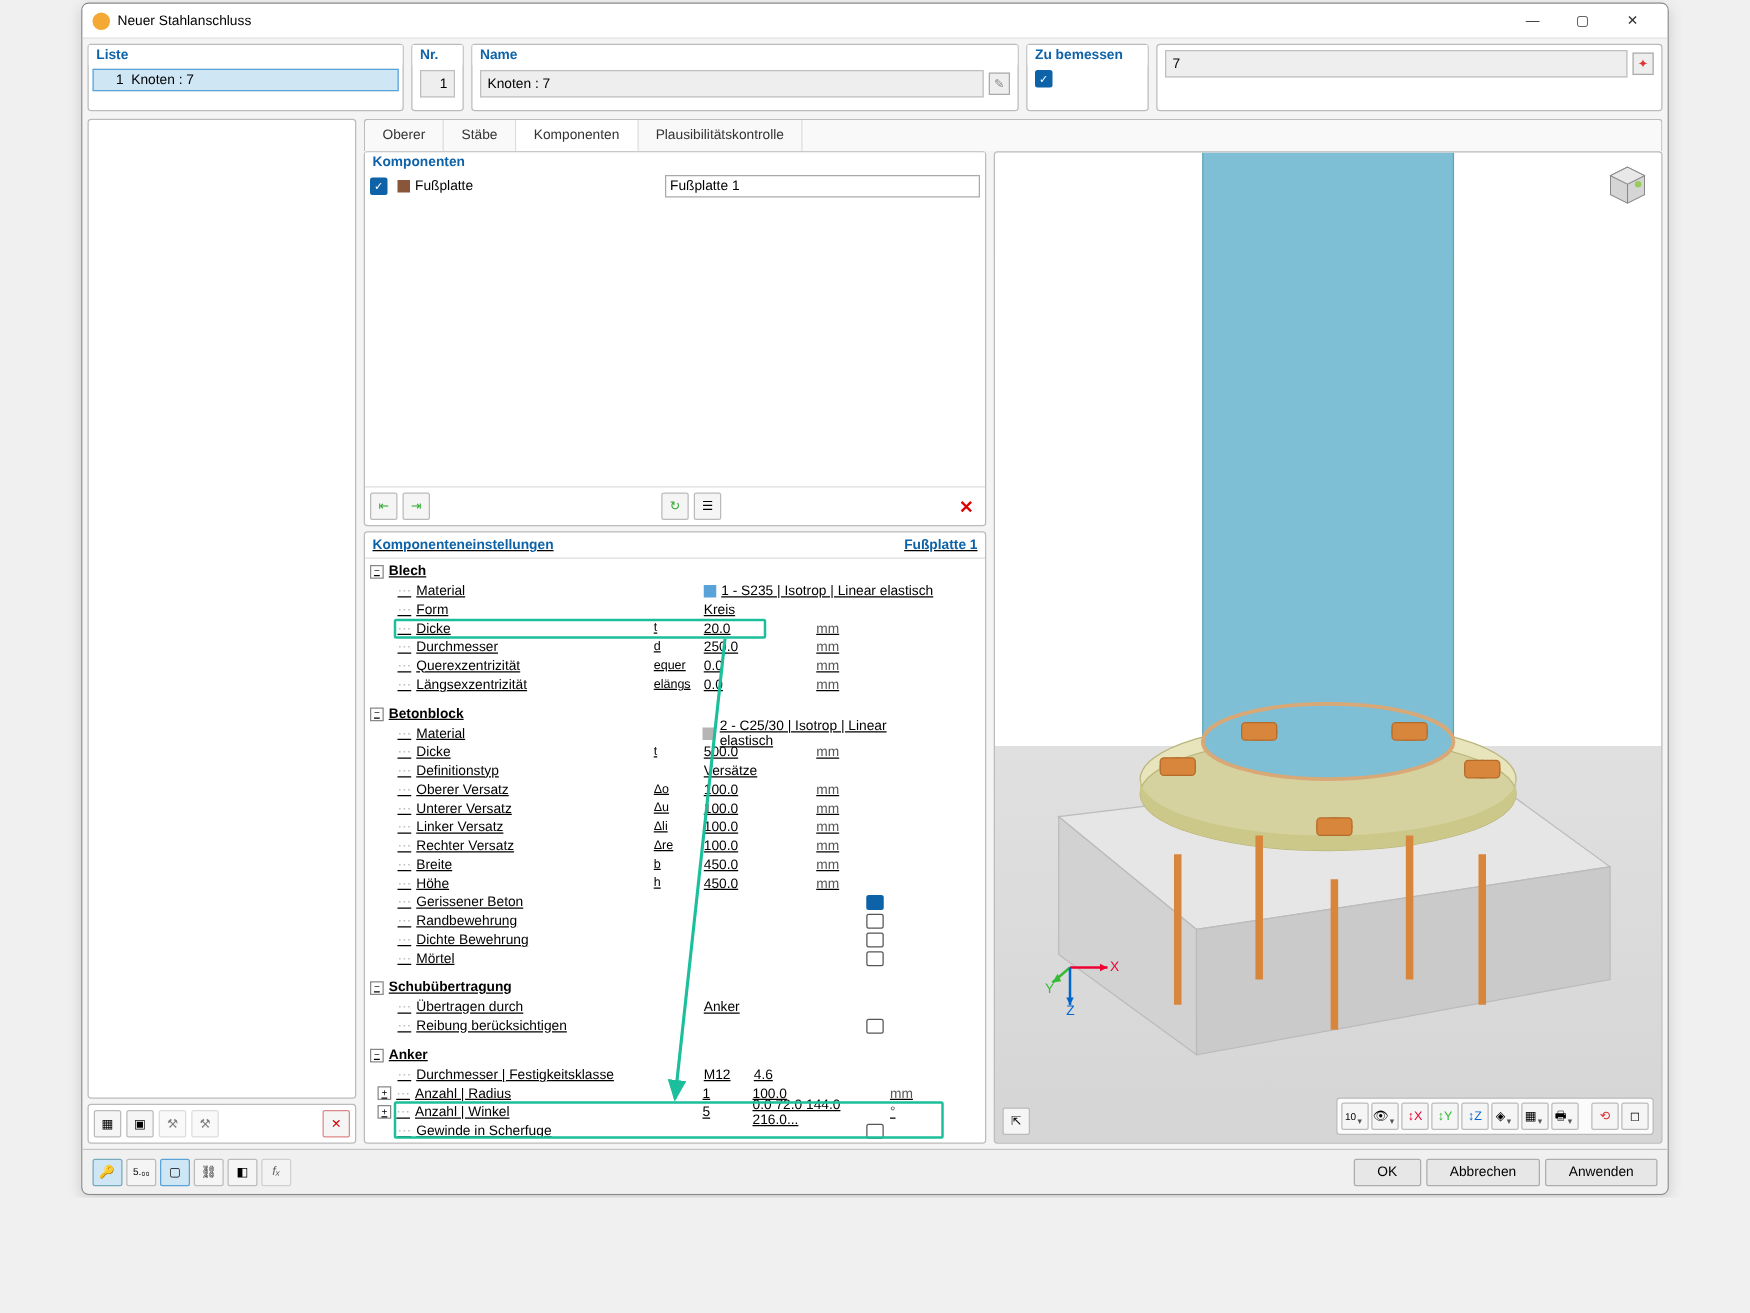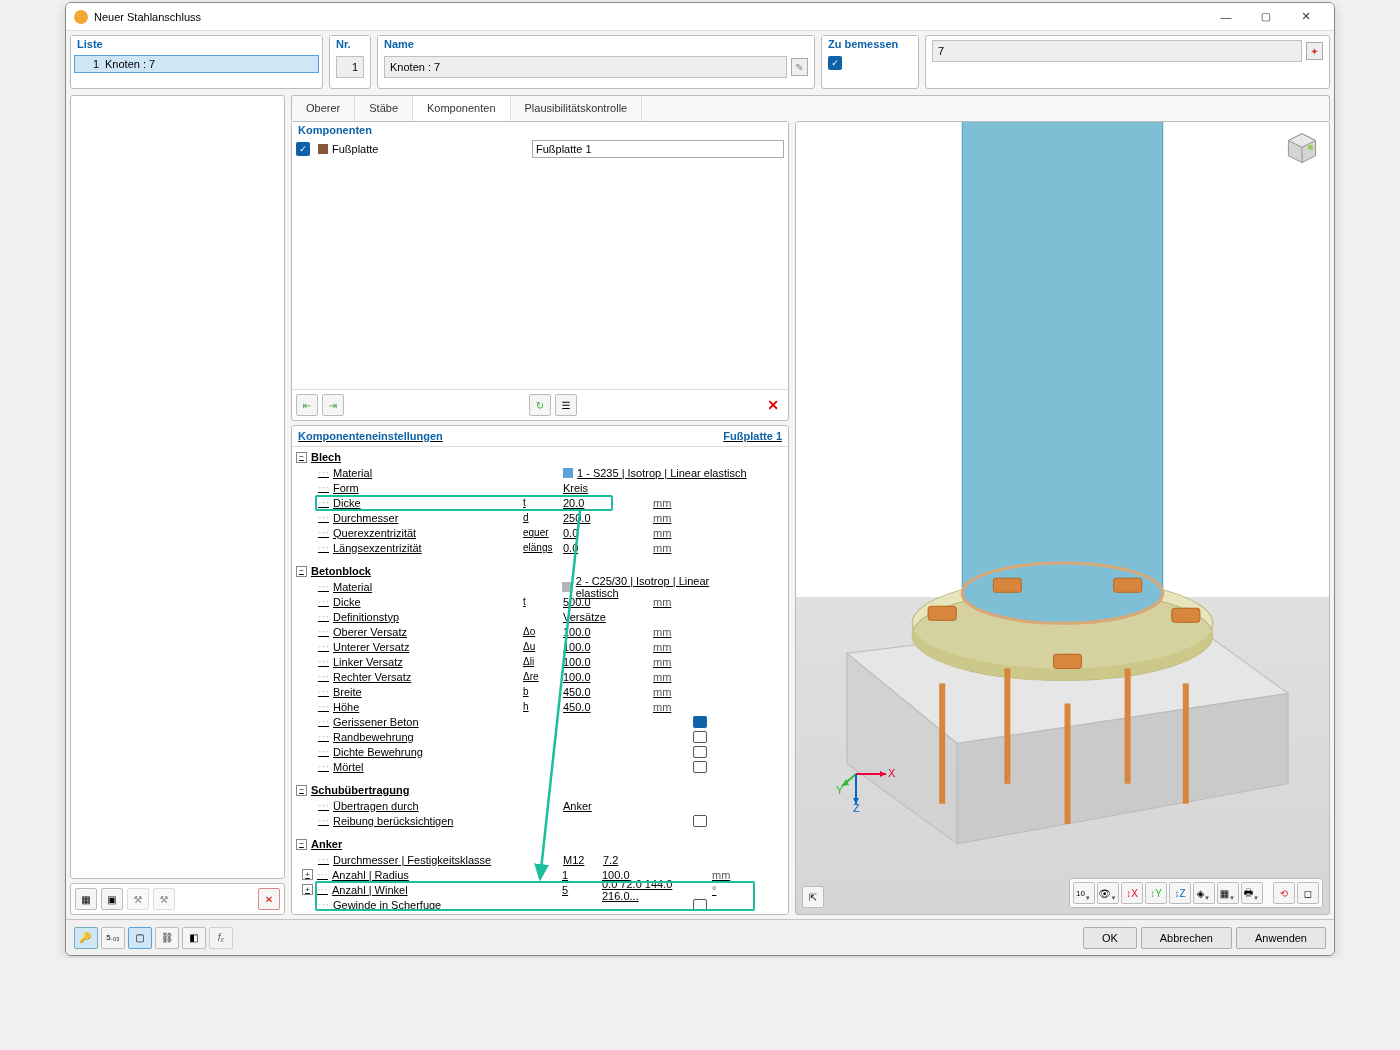--- a/index.html
+++ b/index.html
@@ -347,21 +347,21 @@
                   <div style="height:8px"></div>
                   <div class="group-head">
                     <span class="toggle">−</span>
                     <b>Anker</b>
                   </div>
                   <div class="prow">
                     <span class="dots">⋯</span>
                     <span class="pname">Durchmesser | Festigkeitsklasse</span>
                     <span class="psym"></span>
                     <span class="pval" style="width:40px">M12</span>
-                    <span class="pval" style="width:110px">7.2</span>
+                    <span class="pval" style="width:110px">4.6</span>
                     <span class="punit"></span>
                   </div>
                   <div class="prow">
                     <span class="toggle" style="margin-left:-16px">+</span>
                     <span class="dots">⋯</span>
                     <span class="pname">Anzahl | Radius</span>
                     <span class="psym"></span>
                     <span class="pval" style="width:40px">1</span>
                     <span class="pval" style="width:110px">100.0</span>
                     <span class="punit">mm</span>

